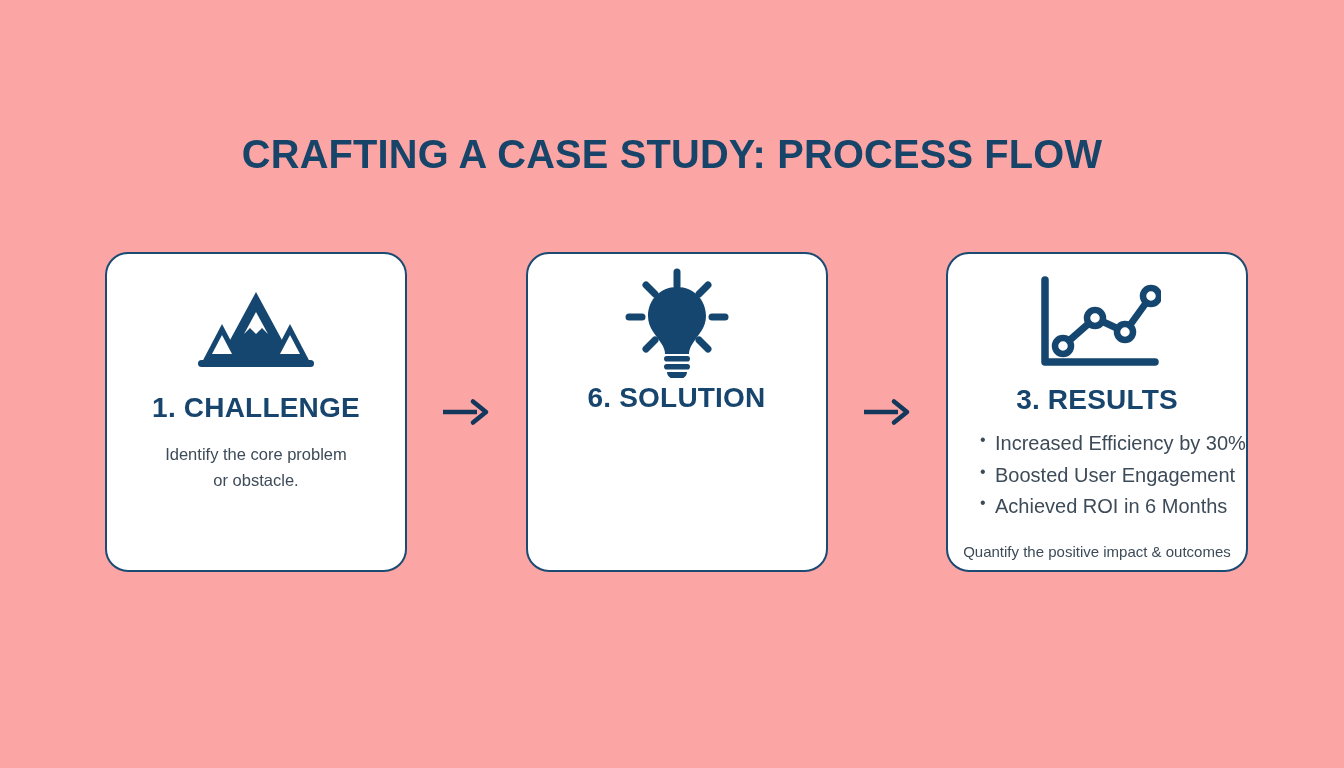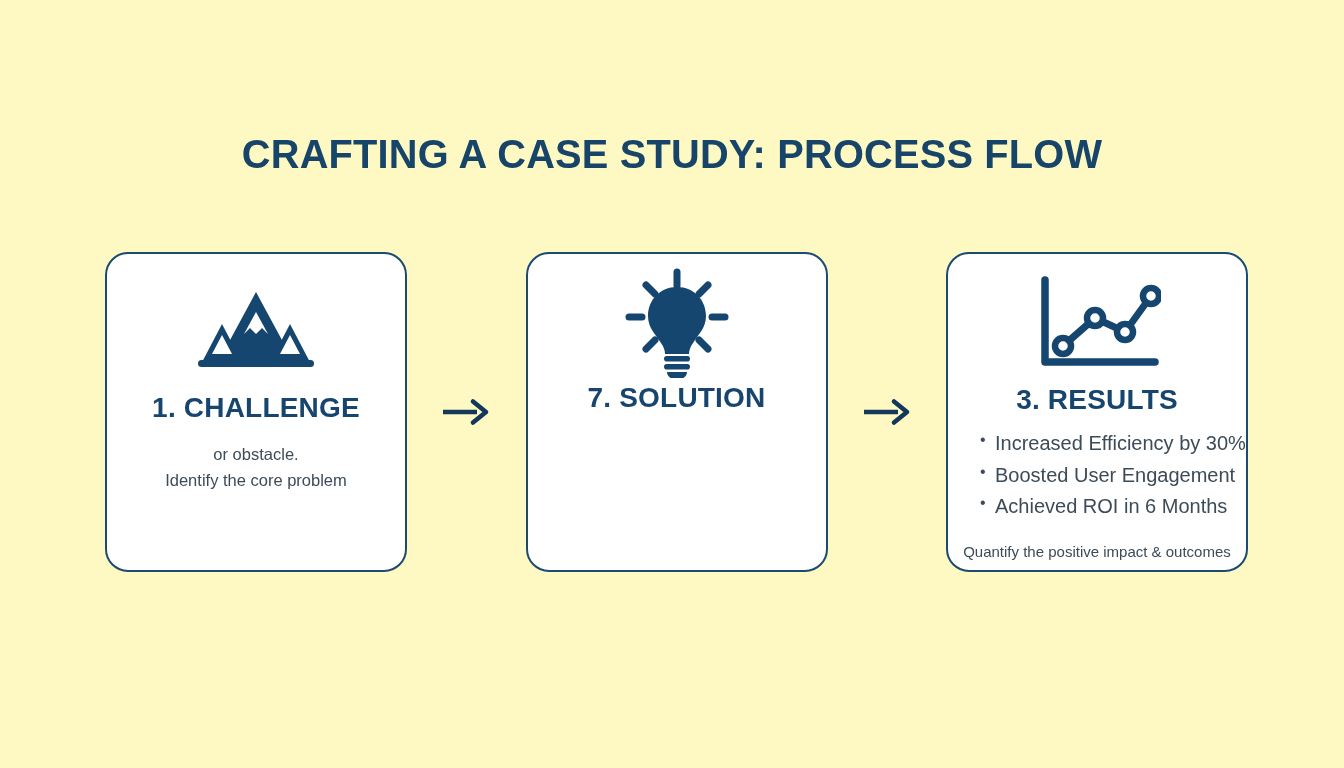--- a/index.html
+++ b/index.html
@@ -11,21 +11,21 @@
     height: 768px;
     background: #fbfbfc;
     font-family: "Liberation Sans", sans-serif;
     overflow: hidden;
     position: relative;
   }
 
   .slide {
     position: absolute;
     inset: 0;
-    background: #fef9c3;
+    background: #fca5a5;
     text-decoration: underline;
   }
 
   
   .slide-title {
     position: absolute;
     top: 132px;
     left: 0;
     width: 1344px;
     text-align: center;
@@ -167,22 +167,22 @@
             <path d="M64 26 L76 48 L70 42 L64 48 L58 42 L52 48 Z"></path>
             <path d="M30 49 L40 68 L20 68 Z"></path>
             <path d="M98 49 L108 68 L88 68 Z"></path>
           </g>
         </svg>
       </div>
 
       <div class="card-heading">1. CHALLENGE</div>
 
       <div class="card-body">
+        <div>Identify the core problem</div>
         <div>or obstacle.</div>
-        <div>Identify the core problem</div>
       </div>
     </div>
 
     <div class="arrow-gap">
       <svg class="arrow-icon" width="50" height="28" viewBox="0 0 50 28" aria-hidden="true">
         <line x1="2" y1="14" x2="36" y2="14" stroke="#14375c" stroke-width="4.4" stroke-linecap="butt"></line>
         <polyline points="32,3.5 45,14 32,24.5" fill="none" stroke="#14375c" stroke-width="4.6" stroke-linecap="round" stroke-linejoin="round"></polyline>
       </svg>
     </div>
 
@@ -201,21 +201,21 @@
           </g>
           <g fill="#14466f">
             <path d="M56 21 C39 21 27 34 27 50 C27 62 35 69 40 77 C43 81 44 85 44 88 L68 88 C68 85 69 81 72 77 C77 69 85 62 85 50 C85 34 73 21 56 21 Z"></path>
             <rect x="43" y="90" width="26" height="5.6" rx="2.8"></rect>
             <rect x="43" y="98" width="26" height="5.6" rx="2.8"></rect>
             <path d="M46 106 L66 106 C66 110.5 62 113.5 56 113.5 C50 113.5 46 110.5 46 106 Z"></path>
           </g>
         </svg>
       </div>
 
-      <div class="card-heading">7. SOLUTION</div>
+      <div class="card-heading">6. SOLUTION</div>
 
       <div class="card-body">
       </div>
     </div>
 
     <div class="arrow-gap">
       <svg class="arrow-icon" width="50" height="28" viewBox="0 0 50 28" aria-hidden="true">
         <line x1="2" y1="14" x2="36" y2="14" stroke="#14375c" stroke-width="4.4" stroke-linecap="butt"></line>
         <polyline points="32,3.5 45,14 32,24.5" fill="none" stroke="#14375c" stroke-width="4.6" stroke-linecap="round" stroke-linejoin="round"></polyline>
       </svg>

